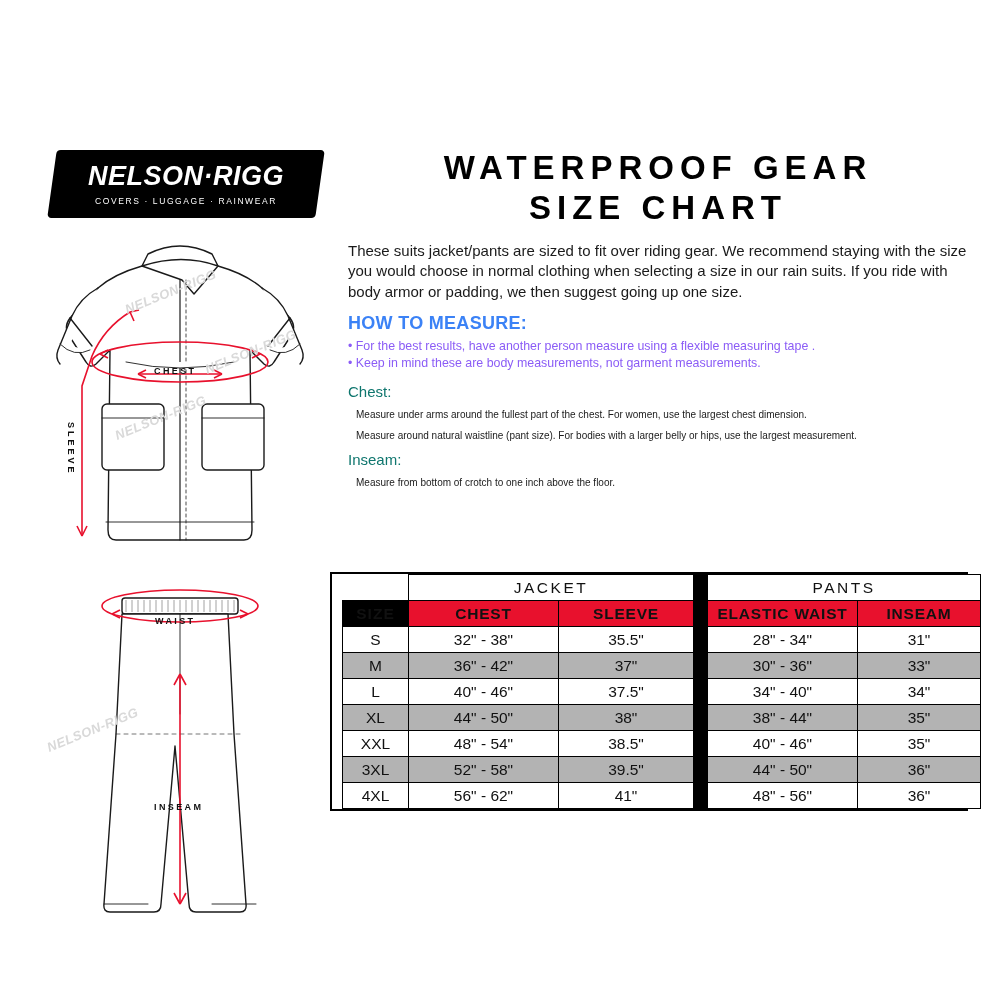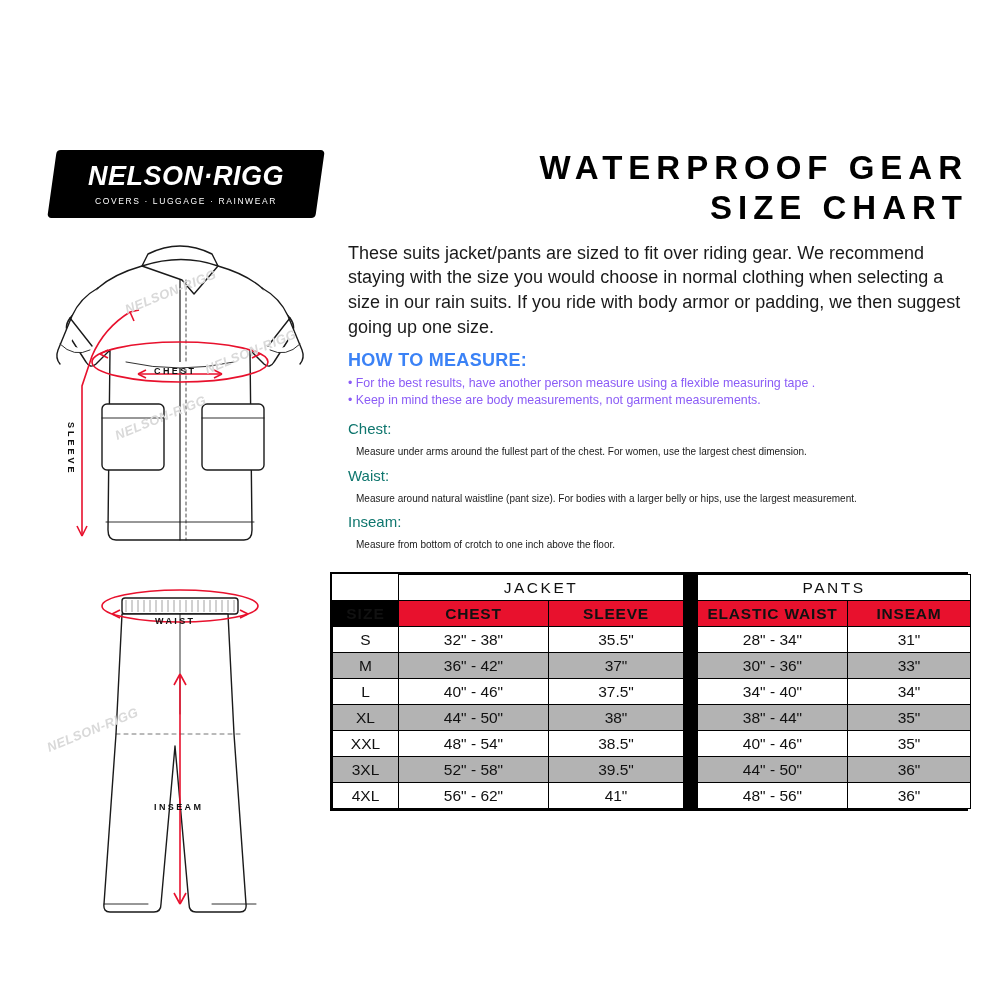--- a/index.html
+++ b/index.html
@@ -88,30 +88,30 @@
     letter-spacing: 3px;
   }
 
   
   #right-col {
     position: absolute;
     left: 348px; top: 148px;
     width: 620px;
   }
   #title {
-    text-align: right;
+    text-align: center;
     font-size: 33px;
     font-weight: bold;
     letter-spacing: 6px;
     line-height: 1.22;
     color: #000000;
     margin: 0 0 12px 0;
   }
   .intro {
-    font-size: 18px;
+    font-size: 15px;
     line-height: 1.38;
     color: #1a1a1a;
     margin: 0 0 10px 0;
   }
   .head-red {
     color: #3b82f6;
     font-weight: bold;
     font-size: 18px;
     letter-spacing: 0.3px;
     margin: 2px 0 4px 0;
@@ -135,20 +135,21 @@
     margin: 8px;
   }
 
   
   #table-wrap {
     position: absolute;
     left: 330px; top: 572px;
     width: 638px;
     border: 2px solid #000000;
     background: #ffffff;
+    padding-left: 10px;
   }
   table.size-chart {
     border-collapse: collapse;
     width: 100%;
     table-layout: fixed;
   }
   table.size-chart td {
     border: 1px solid #000000;
     text-align: center;
     font-size: 15.5px;
@@ -306,21 +307,20 @@
     <div class="bullets">
       <div>• For the best results, have another person measure using a flexible measuring tape .</div>
       <div>• Keep in mind these are body measurements, not garment measurements.</div>
     </div>
 
     <div>
       <div class="sub-red">Chest:</div>
       <div class="sub-body">Measure under arms around the fullest part of the chest. For women, use the largest chest dimension.</div>
     </div>
     <div>
-      <div class="sub-red">Waist:</div>
       <div class="sub-body">Measure around natural waistline (pant size). For bodies with a larger belly or hips, use the largest measurement.</div>
     </div>
     <div>
       <div class="sub-red">Inseam:</div>
       <div class="sub-body">Measure from bottom of crotch to one inch above the floor.</div>
     </div>
   </div>
 
   <div id="table-wrap">
     <table class="size-chart">

